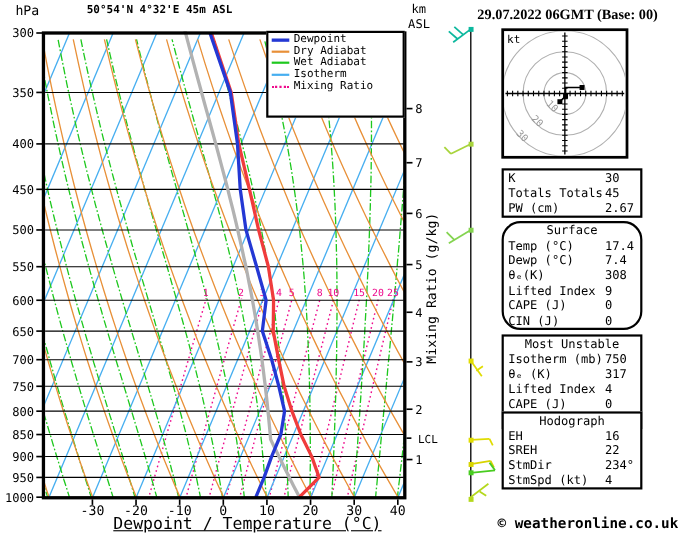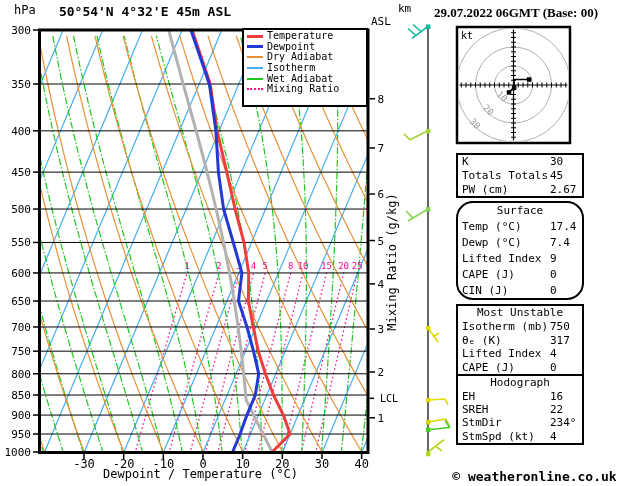--- a/index.html
+++ b/index.html
@@ -1,25 +1,25 @@
 <!DOCTYPE html>
 <html><head>
 <meta charset="utf-8">
 <style>
   html,body{margin:0;padding:0;background:#fff;}
   #app{position:relative;width:629px;height:486px;background:#fff;overflow:hidden;
        font-family:"DejaVu Sans Mono","Liberation Mono",monospace;color:#000;}
   #chart{position:absolute;left:0;top:0;}
   .t{position:absolute;white-space:nowrap;}
   .hpa{left:14px;top:3px;font-size:12px;}
-  .station{left:40px;top:4px;width:210px;text-align:center;font-size:13px;font-weight:bold;}
-  .kmlbl{left:374px;top:2px;font-size:11px;margin-left:24px;}
+  .station{left:40px;top:4px;width:210px;text-align:center;font-size:10px;font-weight:bold;}
+  .kmlbl{left:374px;top:2px;font-size:11px;}
   .asllbl{left:371px;top:15px;font-size:11px;}
   .datelbl{left:404px;top:5px;width:224px;text-align:center;font-size:13px;font-weight:bold;font-family:Liberation Serif, serif;}
-  .xlabel{left:103px;top:467px;width:220px;font-size:12px;}
+  .xlabel{left:103px;top:467px;width:220px;text-align:center;font-size:15px;text-decoration:underline;}
   .mixlabel{left:392px;top:262px;transform:translate(-50%,-50%) rotate(-90deg);font-size:12px;}
   .footer{left:440px;top:469px;width:189px;text-align:center;font-size:13px;font-weight:bold;}
   #legend{position:absolute;left:242px;top:28px;width:126px;height:79px;border:2px solid #000;
           background:#fff;box-sizing:border-box;padding-top:1px;}
   .lrow{display:flex;align-items:center;height:10.6px;}
   .lswatch{width:16px;margin:0 4px 0 3px;flex:0 0 16px;}
   .llabel{font-size:10px;line-height:10px;}
   .panel{position:absolute;left:456px;width:128px;border:2px solid #000;background:#fff;
          box-sizing:border-box;font-size:11px;display:flex;flex-direction:column;justify-content:space-around;}
   #panel-indices{top:153px;height:45px;}
@@ -314,54 +314,51 @@
   <div class="t station">50°54'N 4°32'E 45m ASL</div>
   <div class="t kmlbl">km</div>
   <div class="t asllbl">ASL</div>
   <div class="t datelbl">29.07.2022 06GMT (Base: 00)</div>
   <div class="t xlabel">Dewpoint / Temperature (°C)</div>
   <div class="t mixlabel">Mixing Ratio (g/kg)</div>
   <div class="t footer">© weatheronline.co.uk</div>
 
   <div id="legend">
       <div class="lrow">
-        <span class="lswatch" style="border-top: 3px solid rgb(240, 60, 60);"></span>
-        <span class="llabel">Temperature</span>
-      </div>
-      <div class="lrow">
         <span class="lswatch" style="border-top: 3px solid rgb(36, 56, 212);"></span>
         <span class="llabel">Dewpoint</span>
       </div>
       <div class="lrow">
         <span class="lswatch" style="border-top: 2px solid rgb(232, 144, 56);"></span>
         <span class="llabel">Dry Adiabat</span>
       </div>
       <div class="lrow">
+        <span class="lswatch" style="border-top: 2px solid rgb(30, 200, 30);"></span>
+        <span class="llabel">Wet Adiabat</span>
+      </div>
+      <div class="lrow">
         <span class="lswatch" style="border-top: 2px solid rgb(70, 174, 240);"></span>
         <span class="llabel">Isotherm</span>
-      </div>
-      <div class="lrow">
-        <span class="lswatch" style="border-top: 2px solid rgb(30, 200, 30);"></span>
-        <span class="llabel">Wet Adiabat</span>
       </div>
       <div class="lrow">
         <span class="lswatch" style="border-top: 2px dotted rgb(238, 11, 140);"></span>
         <span class="llabel">Mixing Ratio</span>
       </div>
     </div>
 
   <div class="panel" id="panel-indices">
       <div class="prow"><span>K</span><span class="pval">30</span></div>
       <div class="prow"><span>Totals Totals</span><span class="pval">45</span></div>
       <div class="prow"><span>PW (cm)</span><span class="pval">2.67</span></div>
     </div>
   <div class="panel" id="panel-surface">
       <div class="prow ptitle">Surface</div>
       <div class="prow"><span>Temp (°C)</span><span class="pval">17.4</span></div>
       <div class="prow"><span>Dewp (°C)</span><span class="pval">7.4</span></div>
+      <div class="prow"><span>θₑ(K)</span><span class="pval">308</span></div>
       <div class="prow"><span>Lifted Index</span><span class="pval">9</span></div>
       <div class="prow"><span>CAPE (J)</span><span class="pval">0</span></div>
       <div class="prow"><span>CIN (J)</span><span class="pval">0</span></div>
     </div>
   <div class="panel" id="panel-mu">
       <div class="prow ptitle">Most Unstable</div>
       <div class="prow"><span>Isotherm (mb)</span><span class="pval">750</span></div>
       <div class="prow"><span>θₑ (K)</span><span class="pval">317</span></div>
       <div class="prow"><span>Lifted Index</span><span class="pval">4</span></div>
       <div class="prow"><span>CAPE (J)</span><span class="pval">0</span></div>

